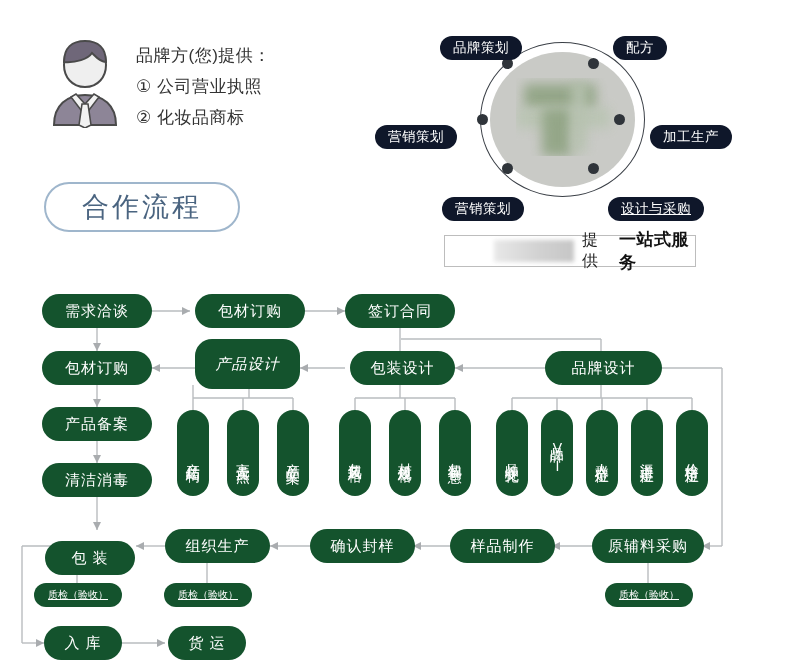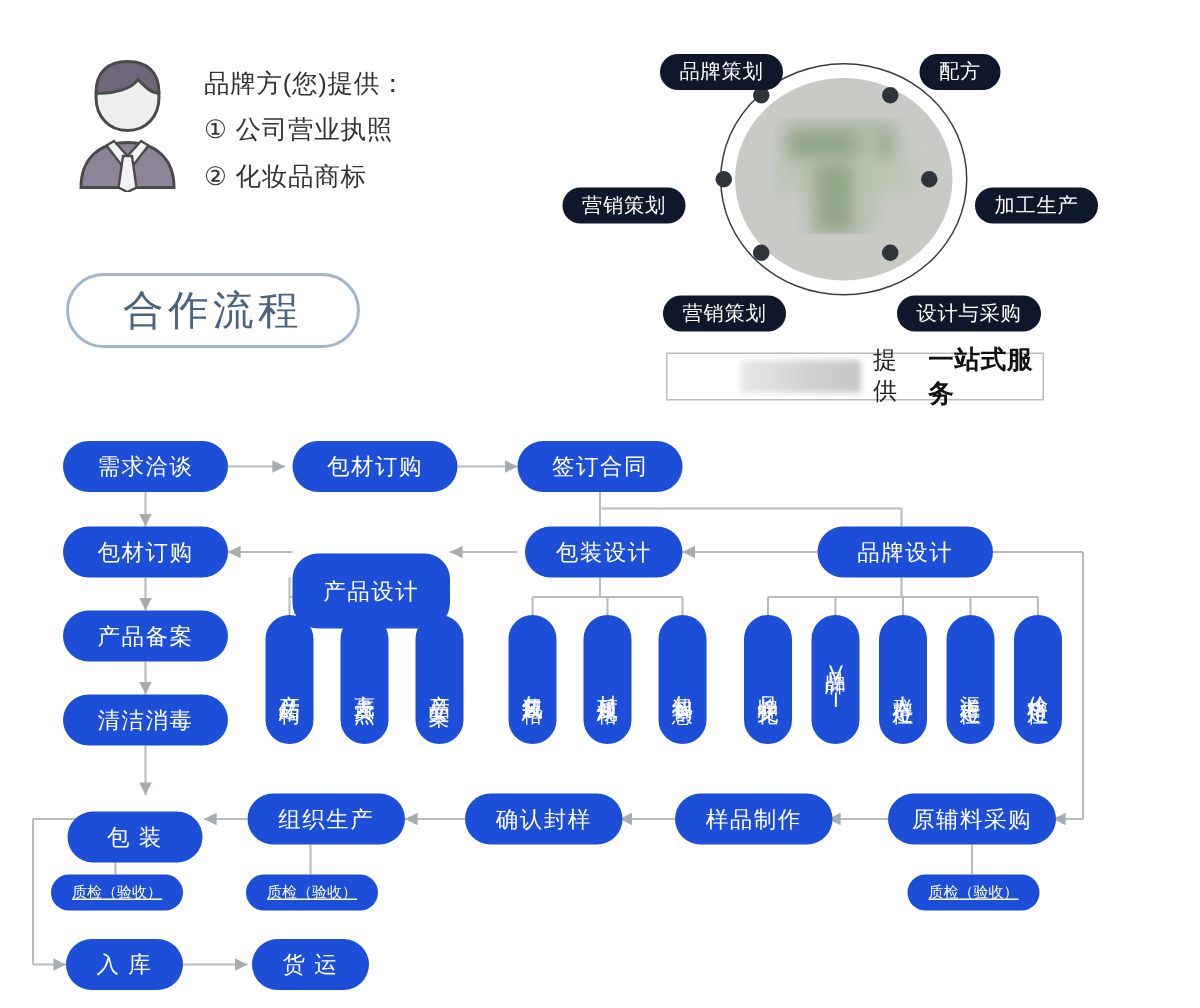--- a/index.html
+++ b/index.html
@@ -65,21 +65,21 @@
     border:2px solid #9fb6cc;border-radius:25px;
     display:flex;align-items:center;justify-content:center;
     box-sizing:border-box;
   }
   .section-title span{
     font-size:27px;color:#4a6480;letter-spacing:3px;font-weight:500;
   }
 
   
   .pill{
-    position:absolute;background:#1d4ed8;color:#fff;
+    position:absolute;background:#14532d;color:#fff;
     border-radius:17px;
     display:flex;align-items:center;justify-content:center;
     font-size:15px;letter-spacing:1px;white-space:nowrap;
     box-sizing:border-box;
   }
   .pill.small{font-size:10px;border-radius:12px;letter-spacing:0;text-decoration:underline;}
   .pill.vert{
     border-radius:20px;font-size:14px;letter-spacing:2px;
     writing-mode:vertical-rl;text-orientation:upright;
     padding-top:6px;line-height:1.05;
@@ -187,42 +187,42 @@
     <div class="dot" style="left:57px;top:94px;"></div>
     <div class="dot" style="left:194px;top:94px;"></div>
     <div class="dot" style="left:82px;top:143px;"></div>
     <div class="dot" style="left:168px;top:143px;"></div>
 
     <div class="clabel" style="left:20px;top:16px;">品牌策划</div>
     <div class="clabel" style="left:193px;top:16px;">配方</div>
     <div class="clabel" style="left:-45px;top:105px;">营销策划</div>
     <div class="clabel" style="left:230px;top:105px;">加工生产</div>
     <div class="clabel" style="left:22px;top:177px;">营销策划</div>
-    <div class="clabel" style="left:178px;top:177px;">设计与采购</div>
+    <div class="clabel" style="left:188px;top:177px;text-decoration:underline;">设计与采购</div>
   </div>
 
   <div class="banner">
     <div class="blurbox"></div>
     <div class="b-t1">提供</div>
     <div class="b-t2">一站式服务</div>
   </div>
 
   <div class="section-title">
     <span>合作流程</span>
   </div>
 
   <div class="pill" style="left:42px;top:294px;width:110px;height:34px;">需求洽谈</div>
   <div class="pill" style="left:195px;top:294px;width:110px;height:34px;">包材订购</div>
   <div class="pill" style="left:345px;top:294px;width:110px;height:34px;">签订合同</div>
 
   <div class="pill" style="left:42px;top:351px;width:110px;height:34px;">包材订购</div>
   <div class="pill" style="left:42px;top:407px;width:110px;height:34px;">产品备案</div>
   <div class="pill" style="left:42px;top:463px;width:110px;height:34px;">清洁消毒</div>
 
-  <div class="pill" style="left:195px;top:369px;width:105px;height:50px;">产品设计</div>
+  <div class="pill" style="left:195px;top:339px;width:105px;height:50px;font-style:italic;">产品设计</div>
   <div class="pill" style="left:350px;top:351px;width:105px;height:34px;">包装设计</div>
   <div class="pill" style="left:545px;top:351px;width:117px;height:34px;">品牌设计</div>
 
   <div class="pill vert" style="left:177px;top:410px;width:32px;height:86px;">产品结构</div>
   <div class="pill vert" style="left:227px;top:410px;width:32px;height:86px;">亮点卖点</div>
   <div class="pill vert" style="left:277px;top:410px;width:32px;height:86px;">产品文案</div>
 
   <div class="pill vert" style="left:339px;top:410px;width:32px;height:86px;">包装风格</div>
   <div class="pill vert" style="left:389px;top:410px;width:32px;height:86px;">材质规格</div>
   <div class="pill vert" style="left:439px;top:410px;width:32px;height:86px;">包装创意</div>

